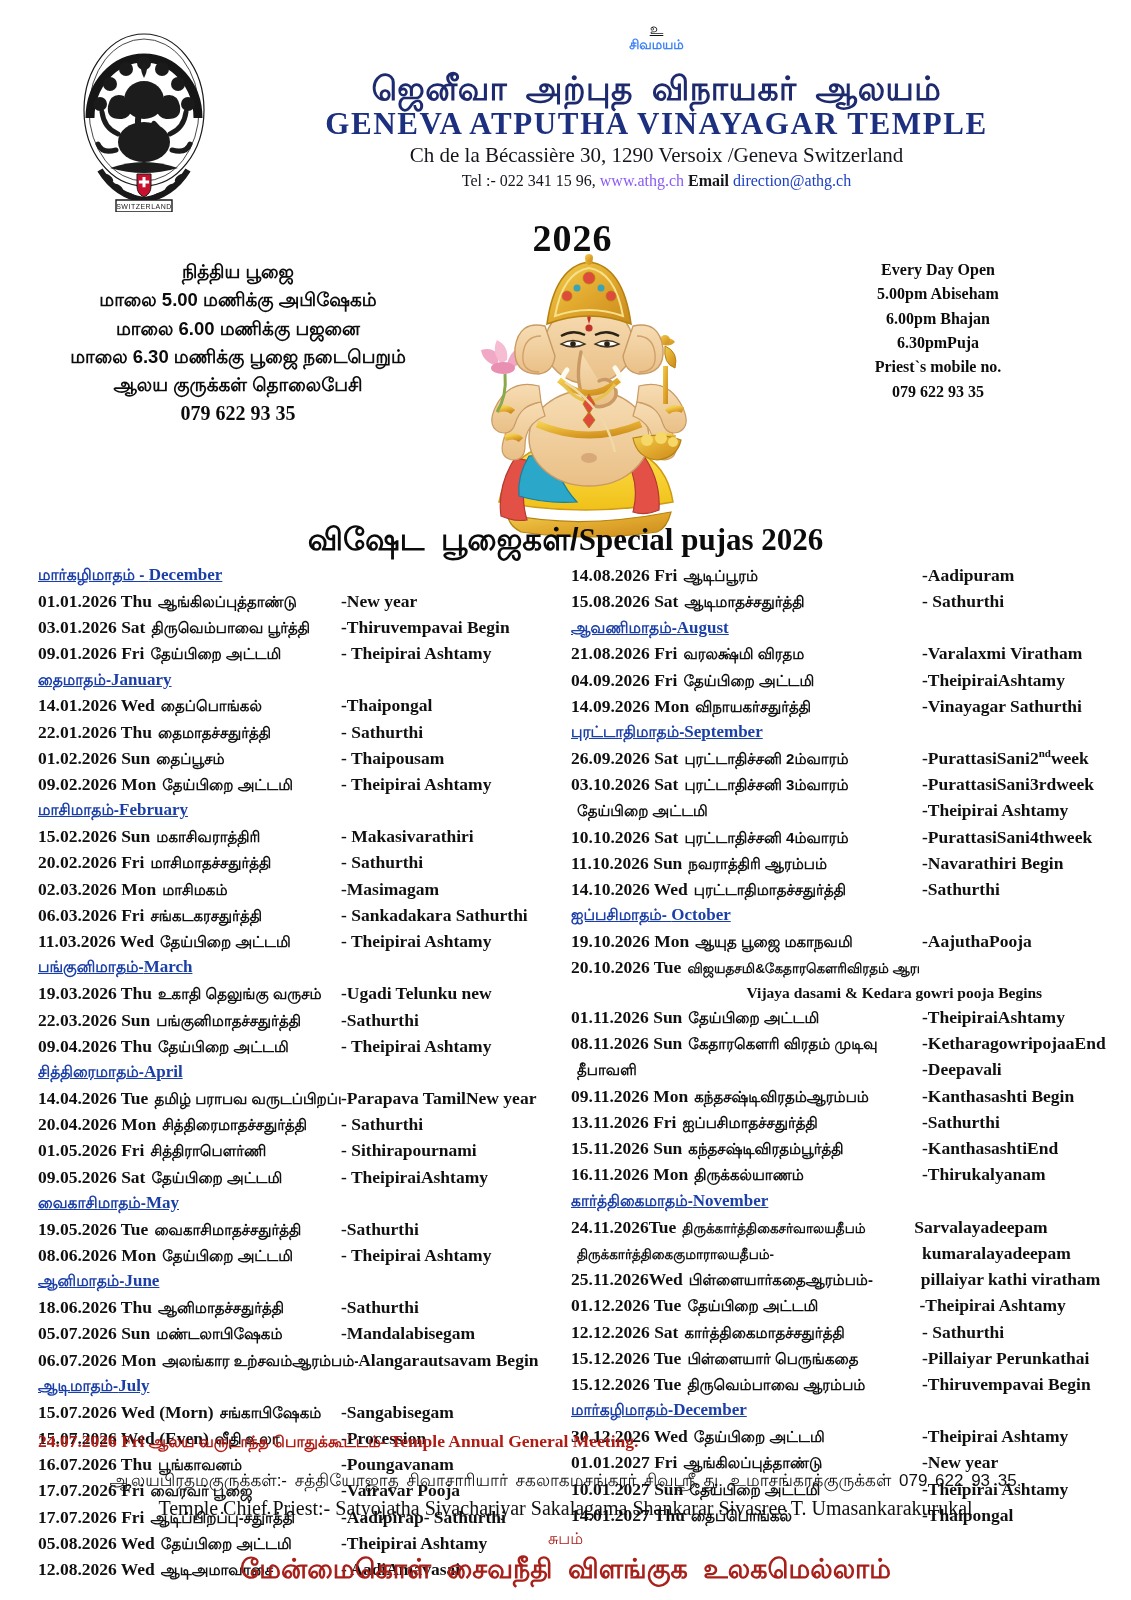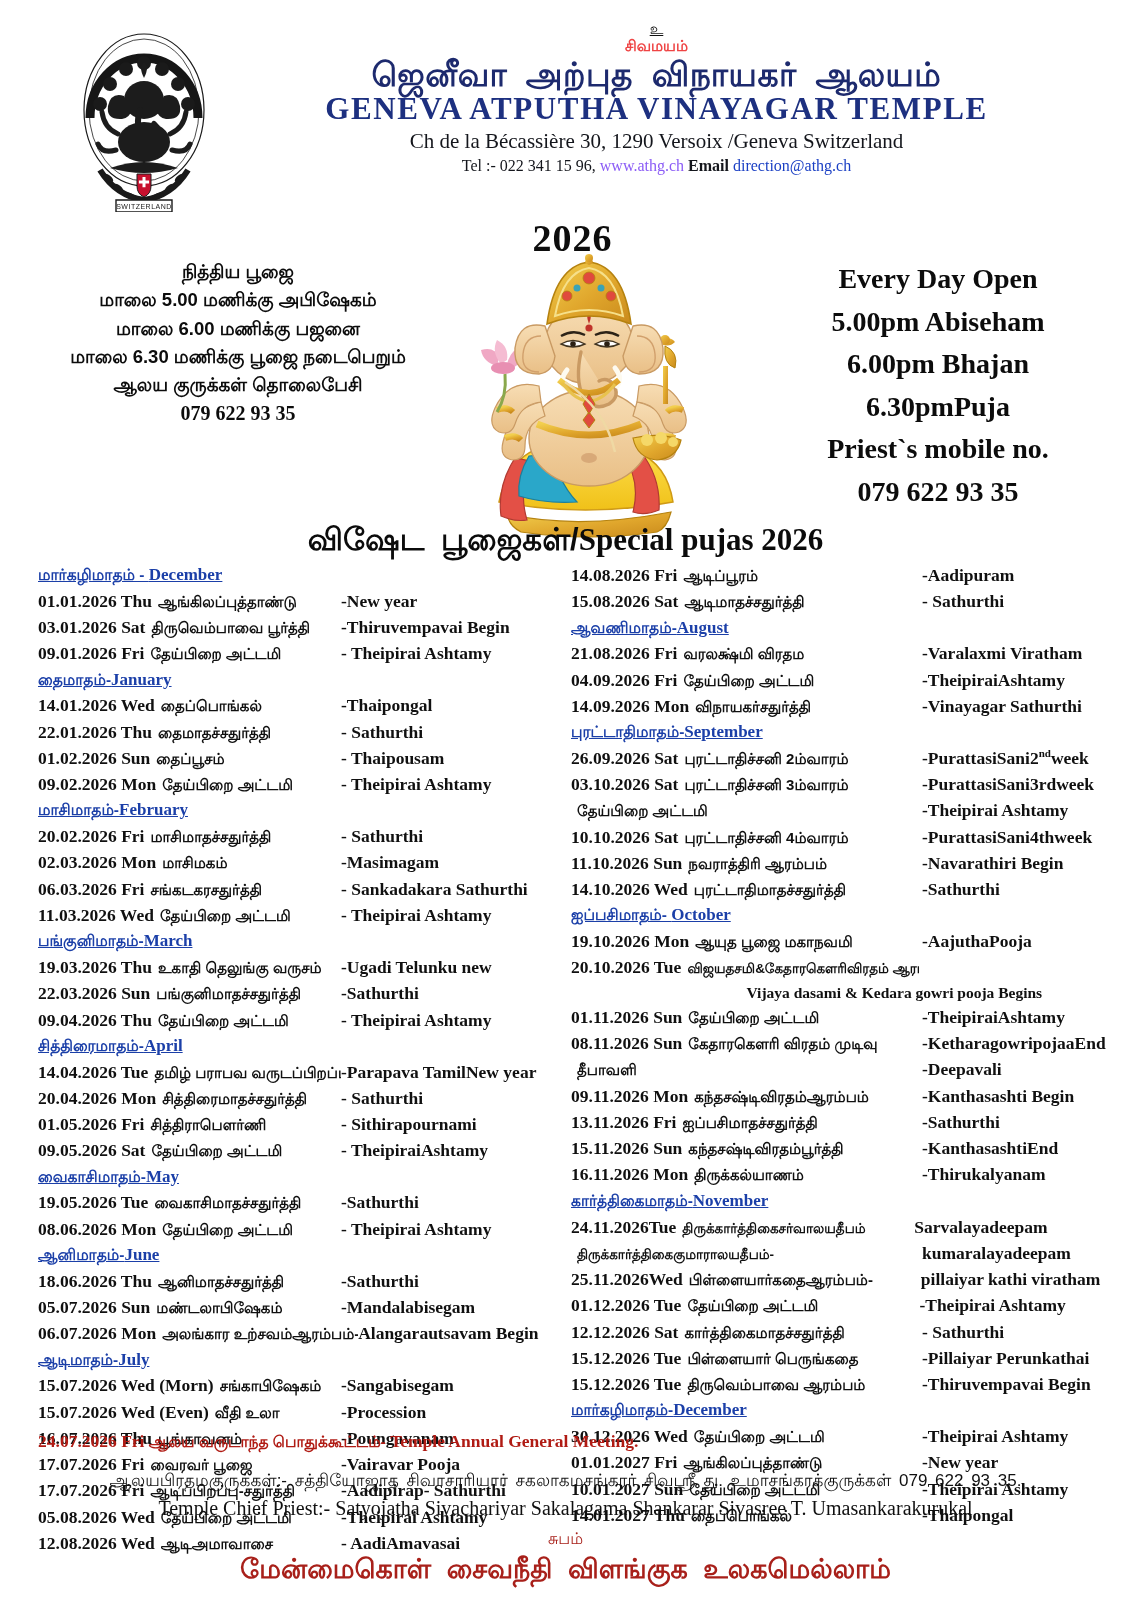--- a/index.html
+++ b/index.html
@@ -36,25 +36,25 @@
     padding-left: 10px;
   }
   .om-mark {
     font-size: 15px;
     line-height: 1;
     color: #111;
     text-decoration: underline;
     margin-bottom: 1px;
   }
   .sivamayam {
-    font-size: 15px;
-    color: #ef4444;
+    font-size: 13px;
+    color: #3b82f6;
     font-weight: bold;
     line-height: 1.1;
-    margin-bottom: 2px;
+    margin-bottom: 19px;
     font-family: "Liberation Sans", "DejaVu Sans", sans-serif;
   }
   .temple-name-ta {
     font-size: 33px;
     font-weight: bold;
     color: #1d2a6e;
     letter-spacing: 0.5px;
     line-height: 1.12;
     word-spacing: 9px;
     font-family: "Liberation Sans", "DejaVu Sans", sans-serif;
@@ -122,21 +122,21 @@
   }
   .info-right {
     position: absolute;
     right: 78px;
     top: 258px;
     width: 230px;
     text-align: center;
     font-weight: bold;
     color: #0c0c0c;
   }
-  .info-right .l { font-size: 28px; line-height: 1.52; white-space: nowrap; }
+  .info-right .l { font-size: 16px; line-height: 1.52; white-space: nowrap; }
 
   
   .pujas-title {
     position: absolute;
     left: 0; right: 0;
     top: 522px;
     text-align: center;
     z-index: 6;
   }
   .pujas-title .ta {
@@ -503,20 +503,25 @@
         <span class="ta">தைப்பூசம்</span>
         <span class="en">- Thaipousam</span>
       </div>
       <div class="row">
         <span class="date">09.02.2026 Mon</span>
         <span class="ta">தேய்பிறை அட்டமி</span>
         <span class="en">- Theipirai Ashtamy</span>
       </div>
       <div class="month-head"><span class="ta">மாசிமாதம்-</span><span>February</span></div>
       <div class="row">
+        <span class="date">15.02.2026 Sun</span>
+        <span class="ta">மகாசிவராத்திரி</span>
+        <span class="en">- Makasivarathiri</span>
+      </div>
+      <div class="row">
         <span class="date">20.02.2026 Fri</span>
         <span class="ta">மாசிமாதச்சதுர்த்தி</span>
         <span class="en">- Sathurthi</span>
       </div>
       <div class="row">
         <span class="date">02.03.2026 Mon</span>
         <span class="ta">மாசிமகம்</span>
         <span class="en">-Masimagam</span>
       </div>
       <div class="row">

